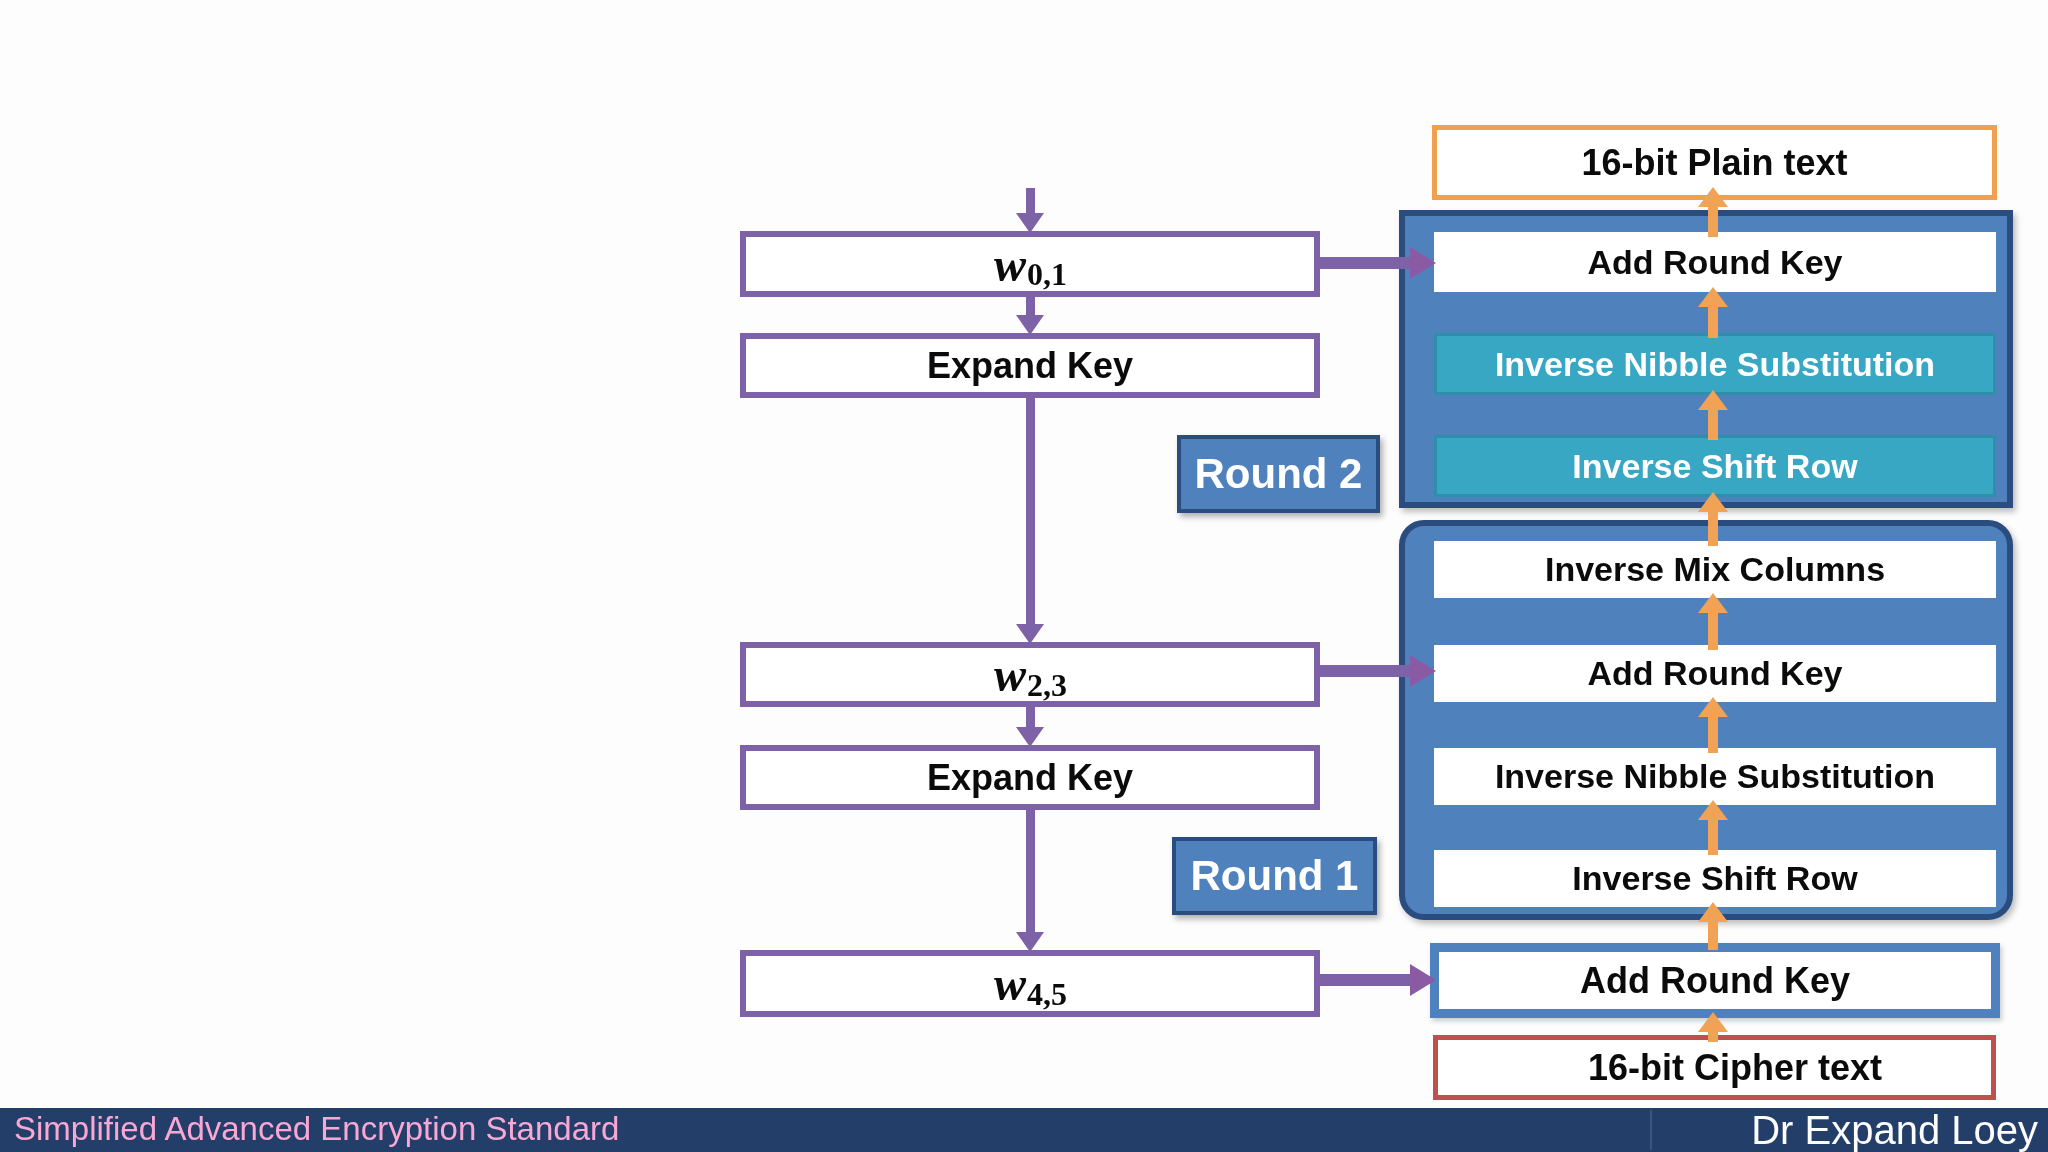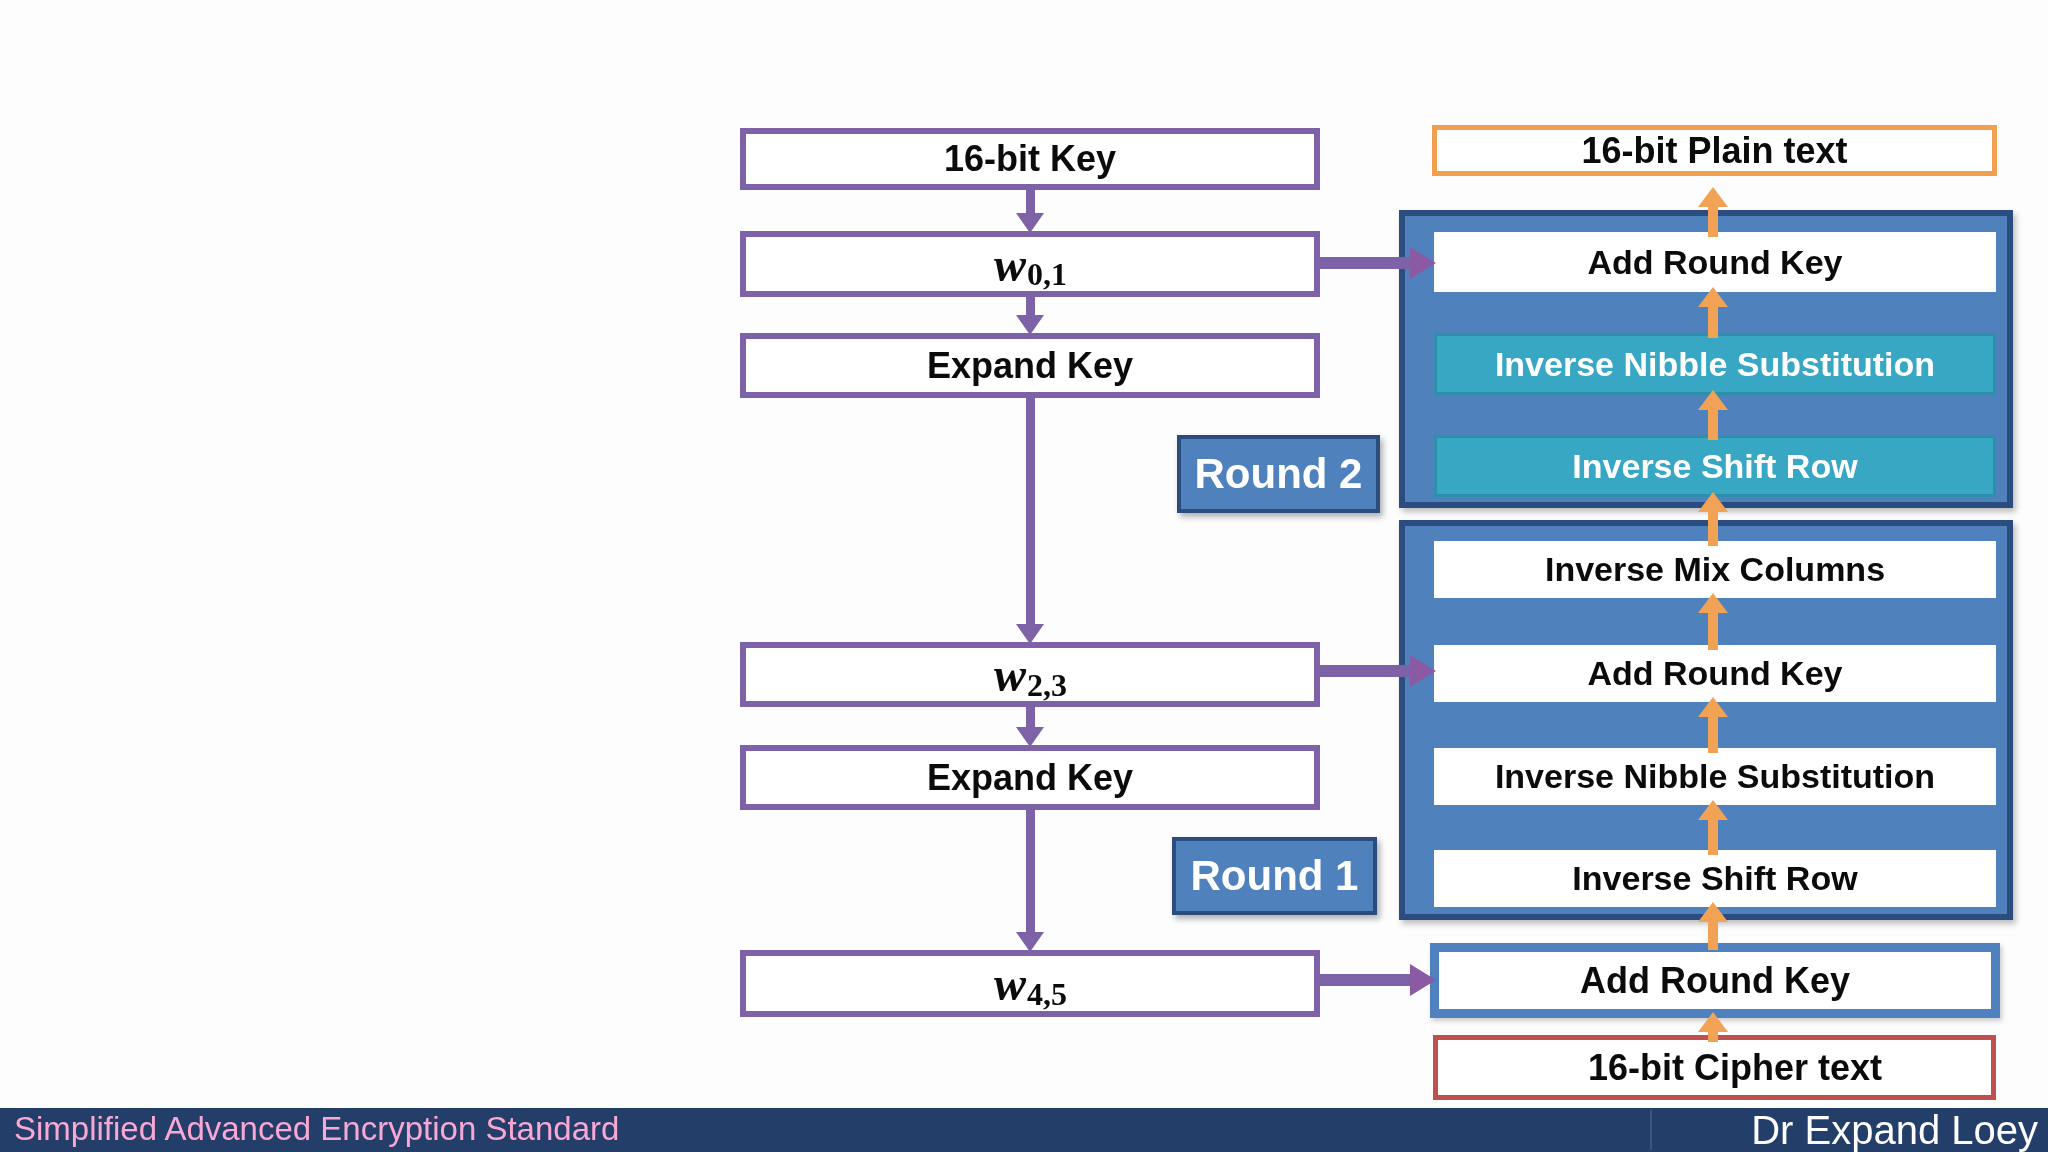--- a/index.html
+++ b/index.html
@@ -55,21 +55,20 @@
 
 <div class="slide">
 
 
   <div class="botbar">
     <div class="footleft">Simplified Advanced Encryption Standard</div>
     <div class="footdiv"></div>
     <div class="footright">Dr Expand Loey</div>
   </div>
 
-  <div class="box pbox z2" style="left:740px;top:128px;width:580px;height:62px;">16-bit Key</div>
 
   <div class="box wbox z2" style="left:740px;top:231px;width:580px;height:66px;">
       <span class="wbase">w</span>
       <sub>0,1</sub>
     </div>
 
   <div class="box pbox z2" style="left:740px;top:333px;width:580px;height:65px;">Expand Key</div>
 
   <div class="box wbox z2" style="left:740px;top:642px;width:580px;height:65px;">
       <span class="wbase">w</span>
@@ -110,30 +109,30 @@
     </div>
   <div class="arrow a-right z3" style="left:1320px;top:655px;width:116px;">
       <div class="shaft"></div>
       <div class="head"></div>
     </div>
   <div class="arrow a-right z3" style="left:1320px;top:964px;width:116px;">
       <div class="shaft"></div>
       <div class="head"></div>
     </div>
 
-  <div class="box orangebox z2" style="left:1432px;top:125px;width:565px;height:51px;">16-bit Plain text</div>
+  <div class="box orangebox z2" style="left:1432px;top:125px;width:565px;height:75px;">16-bit Plain text</div>
 
   <div class="container" style="left:1399px;top:210px;width:614px;height:298px;">
     <div class="inner white" style="top:16px;height:60px;">Add Round Key</div>
     <div class="inner teal" style="top:117px;height:62px;">Inverse Nibble Substitution</div>
     <div class="inner teal" style="top:219px;height:62px;">Inverse Shift Row</div>
   </div>
   <div class="rlabel" style="left:1177px;top:435px;width:203px;height:78px;">Round 2</div>
 
-  <div class="container" style="left:1399px;top:520px;width:614px;height:400px;">
+  <div class="container" style="left:1399px;top:520px;width:614px;height:400px;border-radius:25px;">
     <div class="inner white" style="top:15px;height:57px;">Inverse  Mix Columns</div>
     <div class="inner white" style="top:119px;height:57px;">Add Round Key</div>
     <div class="inner white" style="top:222px;height:57px;">Inverse Nibble Substitution</div>
     <div class="inner white" style="top:324px;height:57px;">Inverse Shift Row</div>
   </div>
   <div class="rlabel" style="left:1172px;top:837px;width:205px;height:78px;">Round 1</div>
 
   <div class="box bluebox z2" style="left:1430px;top:943px;width:570px;height:75px;">Add Round Key</div>
   <div class="box redbox z2" style="left:1433px;top:1035px;width:563px;height:65px;padding-left:41px;">16-bit Cipher text</div>
 

